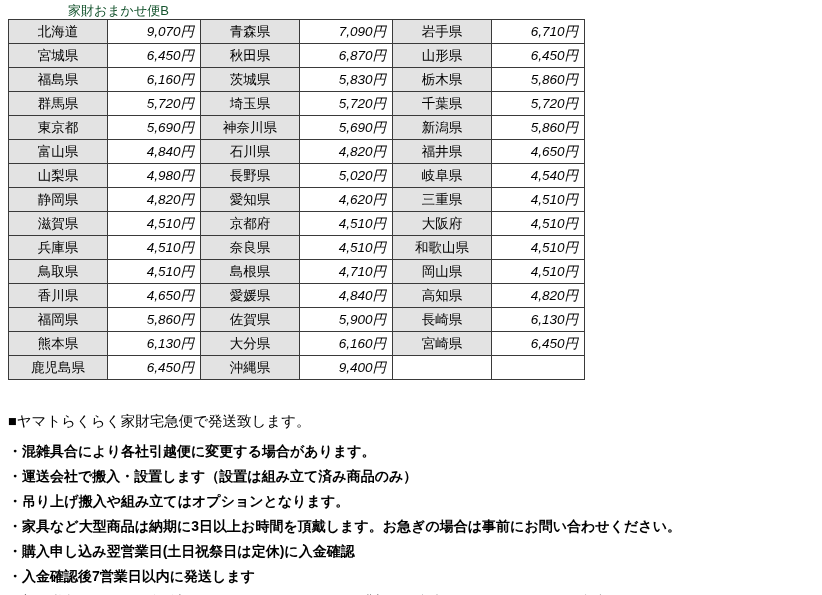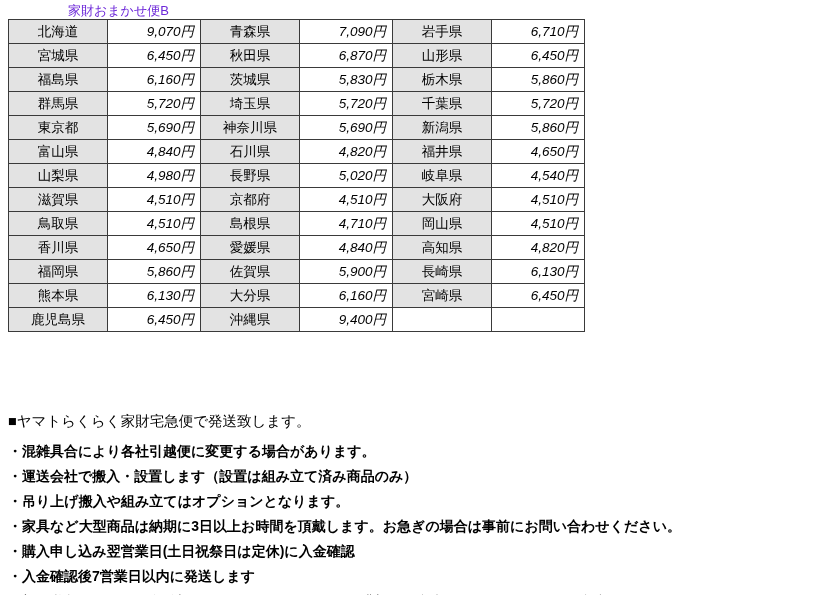--- a/index.html
+++ b/index.html
@@ -18,21 +18,21 @@
   .page {
     position: relative;
     width: 822px;
     height: 595px;
   }
   .title-note {
     position: absolute;
     left: 68px;
     top: 2px;
     font-size: 13px;
-    color: #6d28d9;
+    color: #14532d;
     font-weight: 400;
     letter-spacing: 0px;
     white-space: nowrap;
   }
   table.fee-table {
     position: absolute;
     left: 8px;
     top: 19px;
     border-collapse: collapse;
     table-layout: fixed;
@@ -147,25 +147,41 @@
       </tr>
       <tr>
         <td class="pref">山梨県</td>
         <td class="fee">4,980円</td>
         <td class="pref">長野県</td>
         <td class="fee">5,020円</td>
         <td class="pref">岐阜県</td>
         <td class="fee">4,540円</td>
       </tr>
       <tr>
+        <td class="pref">静岡県</td>
+        <td class="fee">4,820円</td>
+        <td class="pref">愛知県</td>
+        <td class="fee">4,620円</td>
+        <td class="pref">三重県</td>
+        <td class="fee">4,510円</td>
+      </tr>
+      <tr>
         <td class="pref">滋賀県</td>
         <td class="fee">4,510円</td>
         <td class="pref">京都府</td>
         <td class="fee">4,510円</td>
         <td class="pref">大阪府</td>
+        <td class="fee">4,510円</td>
+      </tr>
+      <tr>
+        <td class="pref">兵庫県</td>
+        <td class="fee">4,510円</td>
+        <td class="pref">奈良県</td>
+        <td class="fee">4,510円</td>
+        <td class="pref">和歌山県</td>
         <td class="fee">4,510円</td>
       </tr>
       <tr>
         <td class="pref">鳥取県</td>
         <td class="fee">4,510円</td>
         <td class="pref">島根県</td>
         <td class="fee">4,710円</td>
         <td class="pref">岡山県</td>
         <td class="fee">4,510円</td>
       </tr>

